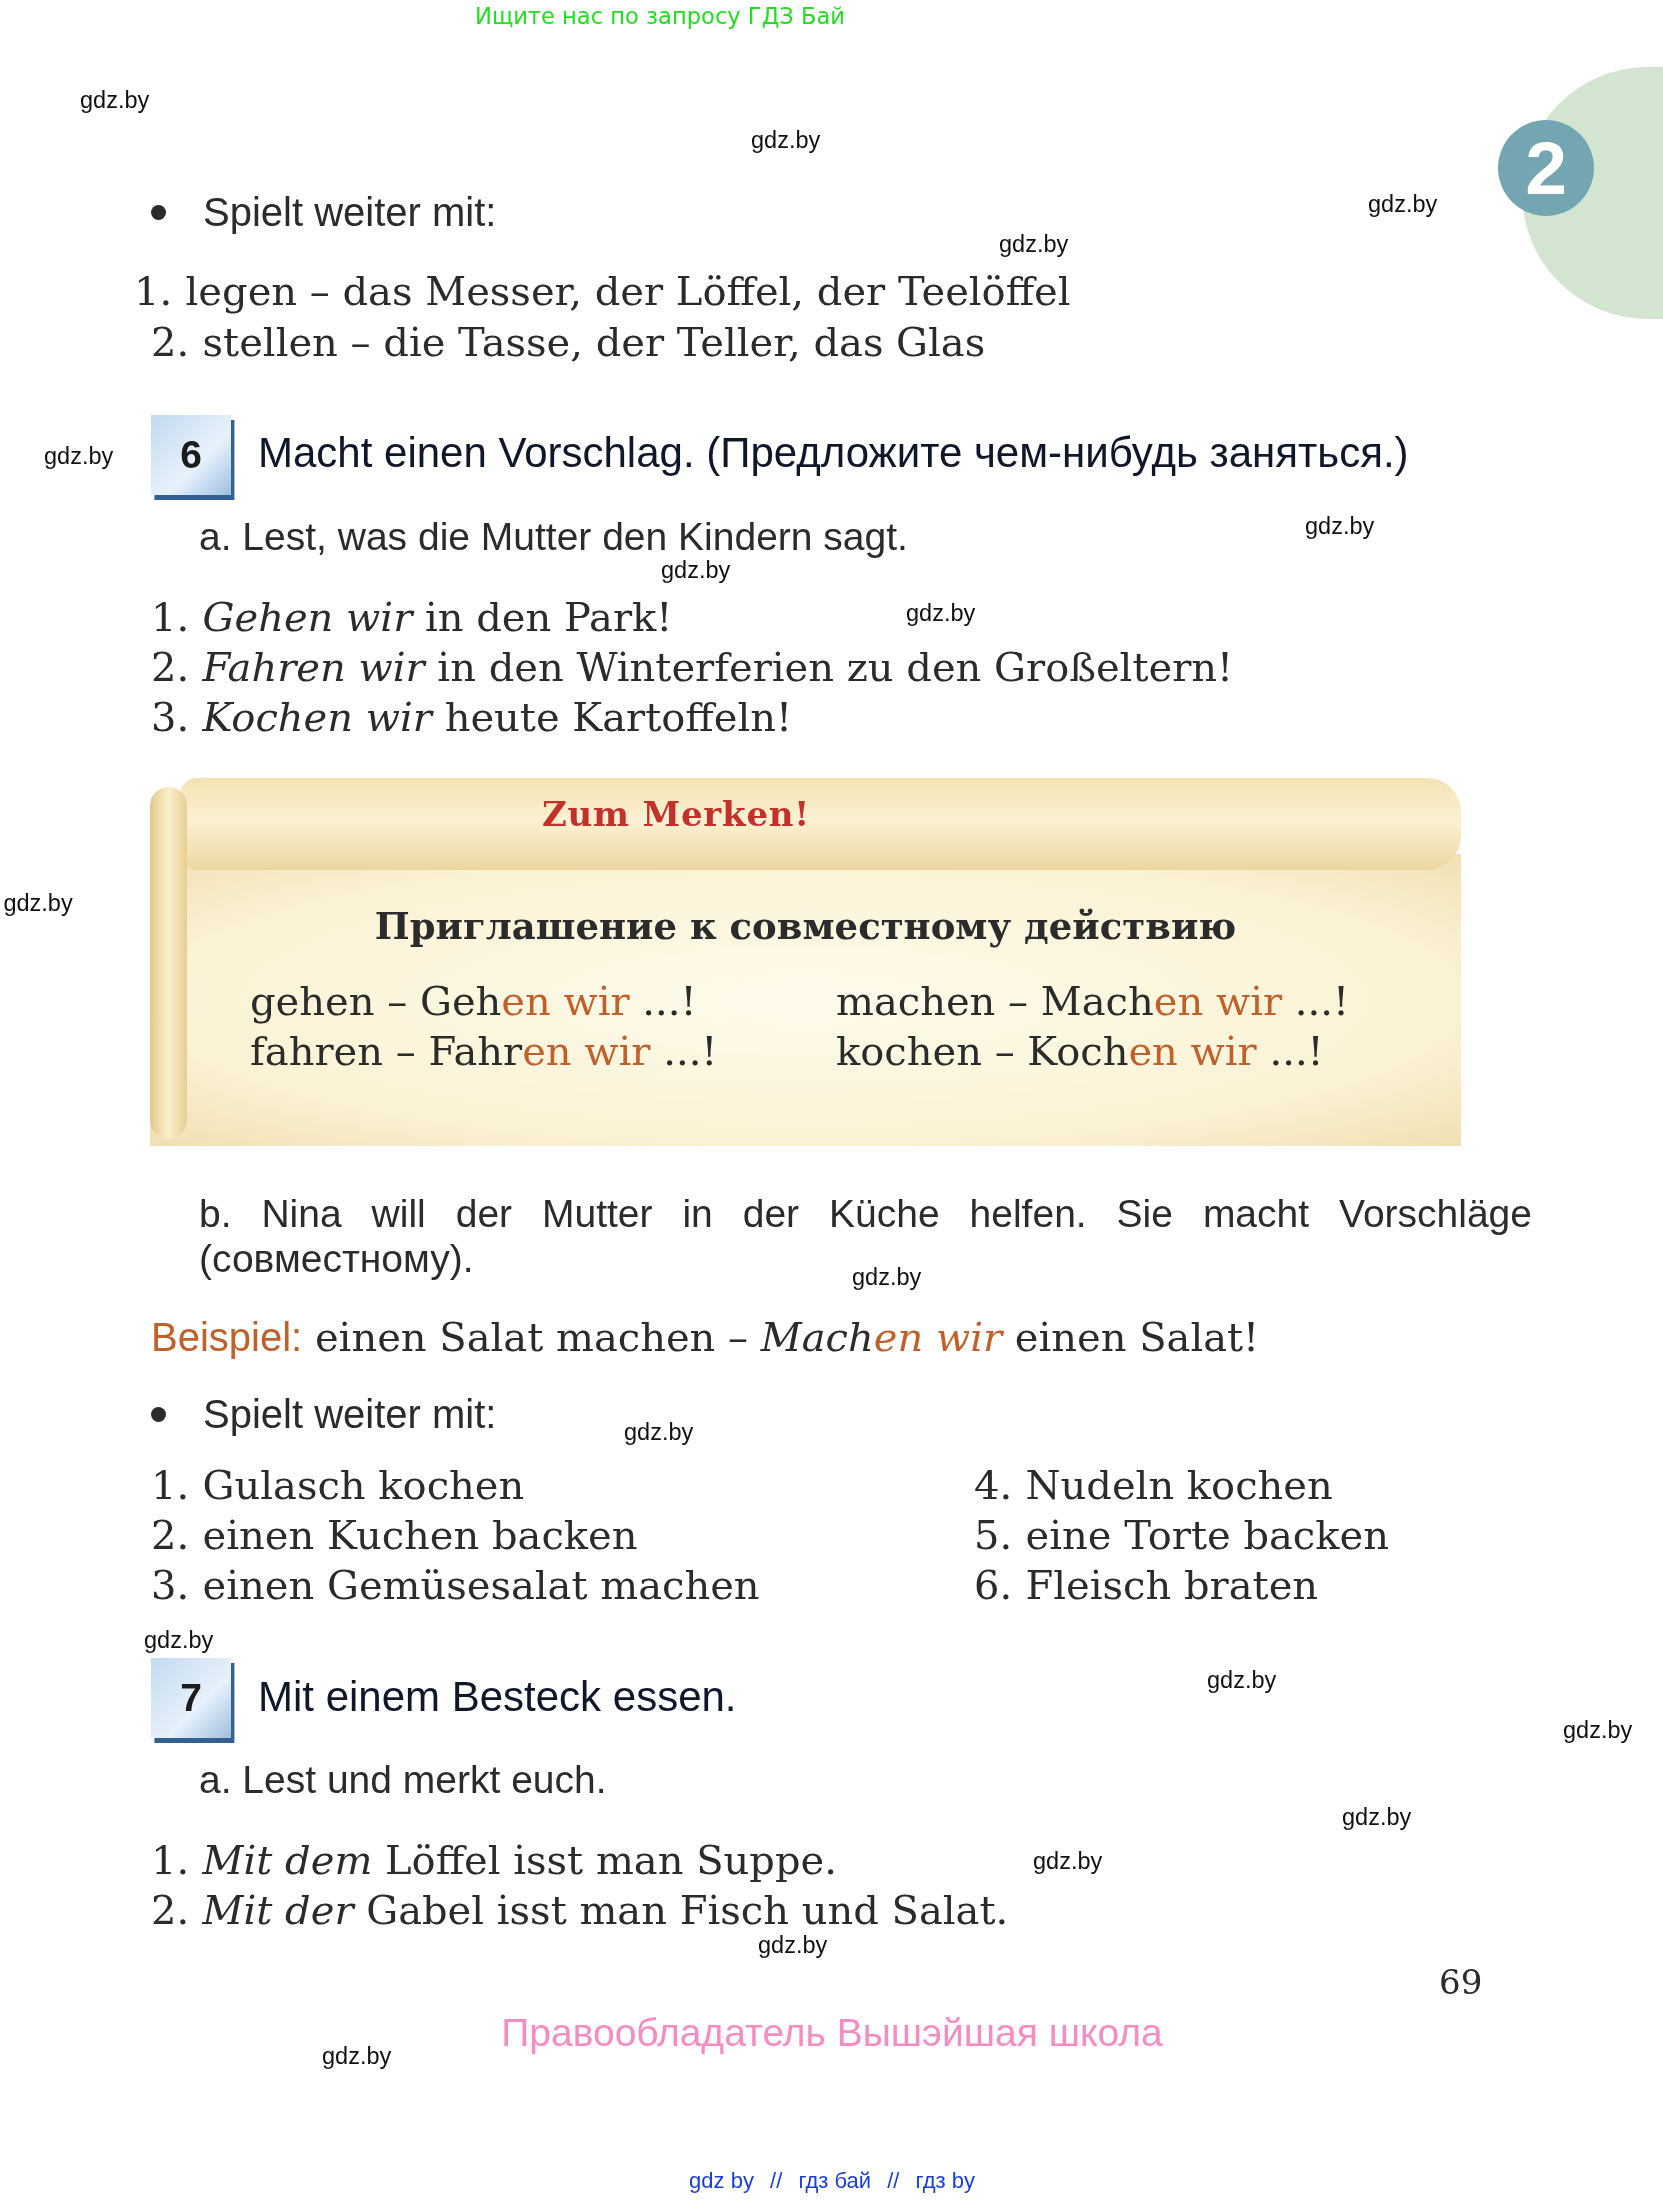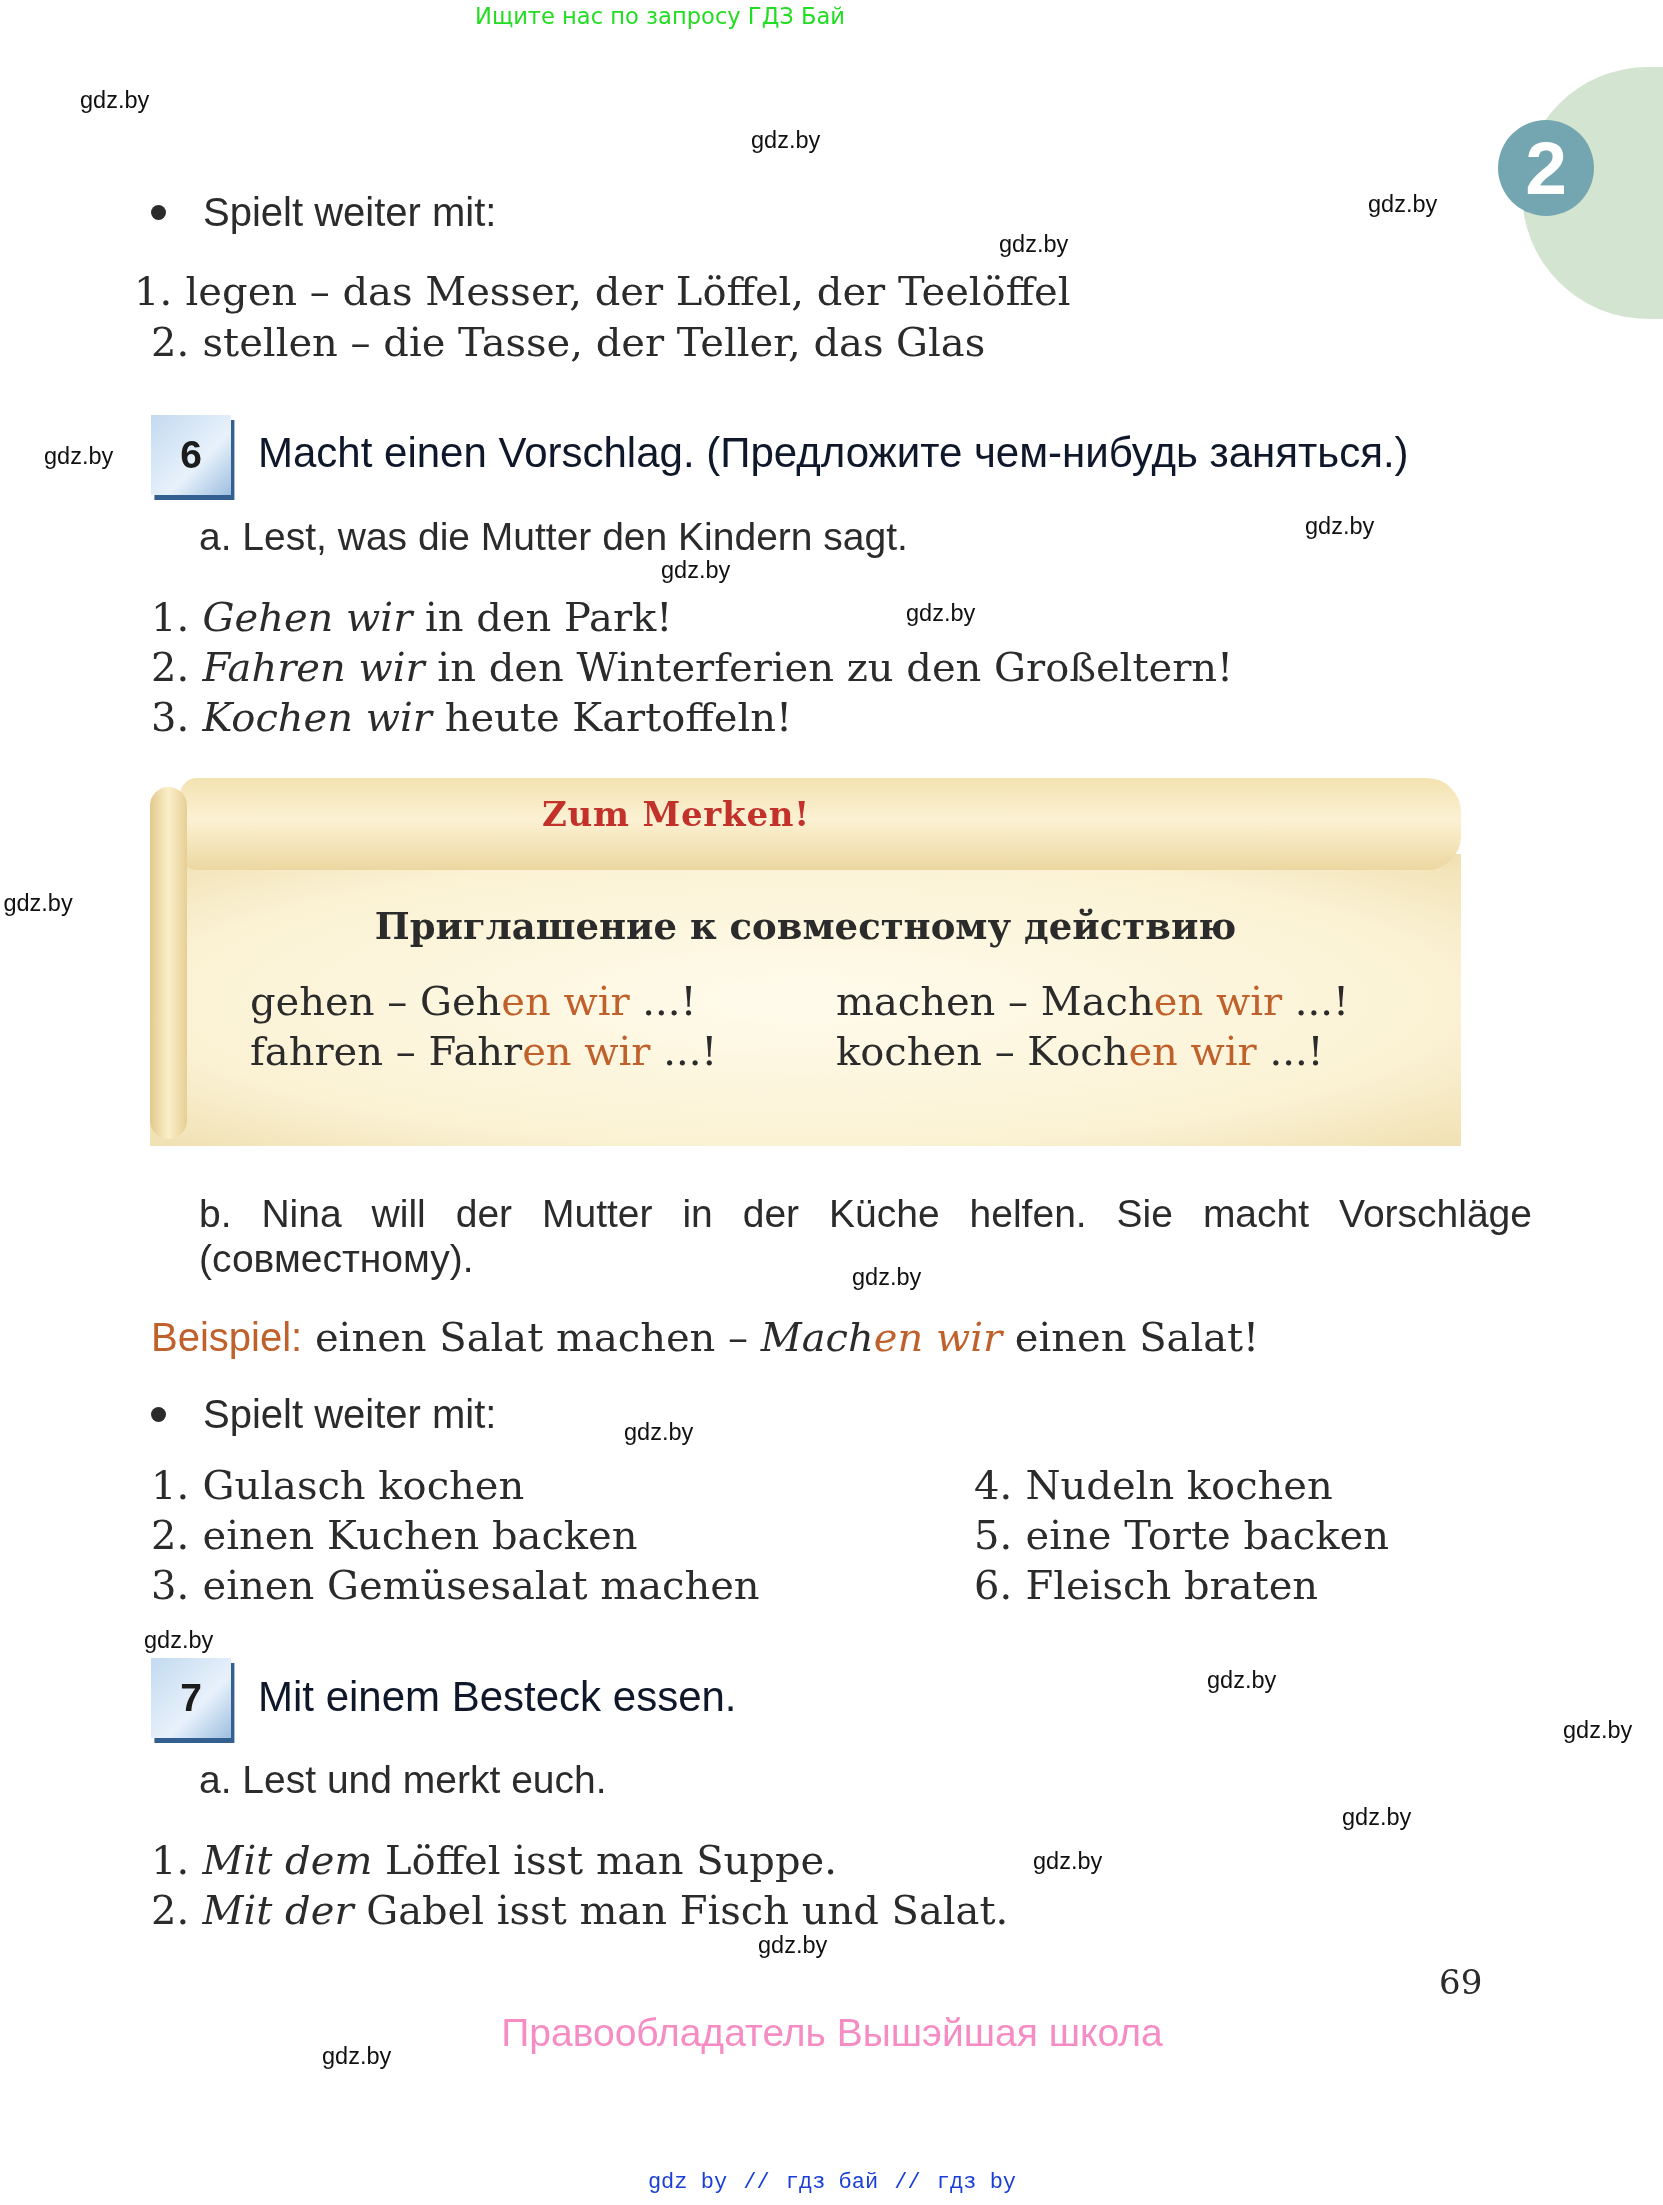--- a/index.html
+++ b/index.html
@@ -22,21 +22,21 @@
   .scroll{left:150px;top:770px;width:1311px;height:376px;}
   .scroll-top{left:30px;top:8.4px;width:1281px;height:92px;background:linear-gradient(180deg,#f3e2b1 0%,#fbf1d3 45%,#ecd7a0 100%);border-radius:17px 34px 34px 17px;}
   .scroll-body{left:0;top:84px;width:1311px;height:292px;background:radial-gradient(ellipse at center,#fffbec 0%,#fbf2d4 70%,#f0e0b2 100%);}
   .scroll-roll{left:0;top:17px;width:37px;height:352px;background:linear-gradient(90deg,#e2c98b,#fbefc9,#e6cf95);border-radius:18.4px;}
   .merken{left:0;width:1052px;top:23.5px;text-align:center;font-family:"DejaVu Serif",serif;font-weight:bold;font-size:34px;color:#c2322b;letter-spacing:0.8px;}
   .merken-sub{left:0;width:1311px;top:134px;text-align:center;font-family:"DejaVu Serif",serif;font-weight:bold;font-size:37px;color:#2b2b2b;}
   .scroll-line{font-family:"DejaVu Serif",serif;font-size:40px;color:#2b2b2b;white-space:nowrap;}
   .page-num{font-family:"DejaVu Serif",serif;font-size:34px;color:#2b2b2b;}
   .copyright{left:0;width:1664px;top:2011px;text-align:center;font-family:"Liberation Sans",sans-serif;font-size:39px;color:#f58cc4;}
   .bottom-links{left:0;width:1664px;top:2168px;text-align:center;font-family:"Liberation Sans",sans-serif;font-size:22px;color:#1a3fd6;}
-  .bottom-links span{margin:0 5px;font-family:Liberation Mono, monospace;}
+  .bottom-links span{margin:0 5px;}
 </style>
 </head>
 <body>
 
 <div class="abs top-banner">Ищите нас по запросу ГДЗ Бай</div>
 
 <div class="abs deco-circle"></div>
 <div class="abs chapter-badge">2</div>
 
 <div class="abs wm" style="left:80px;top:87px;">gdz.by</div>

